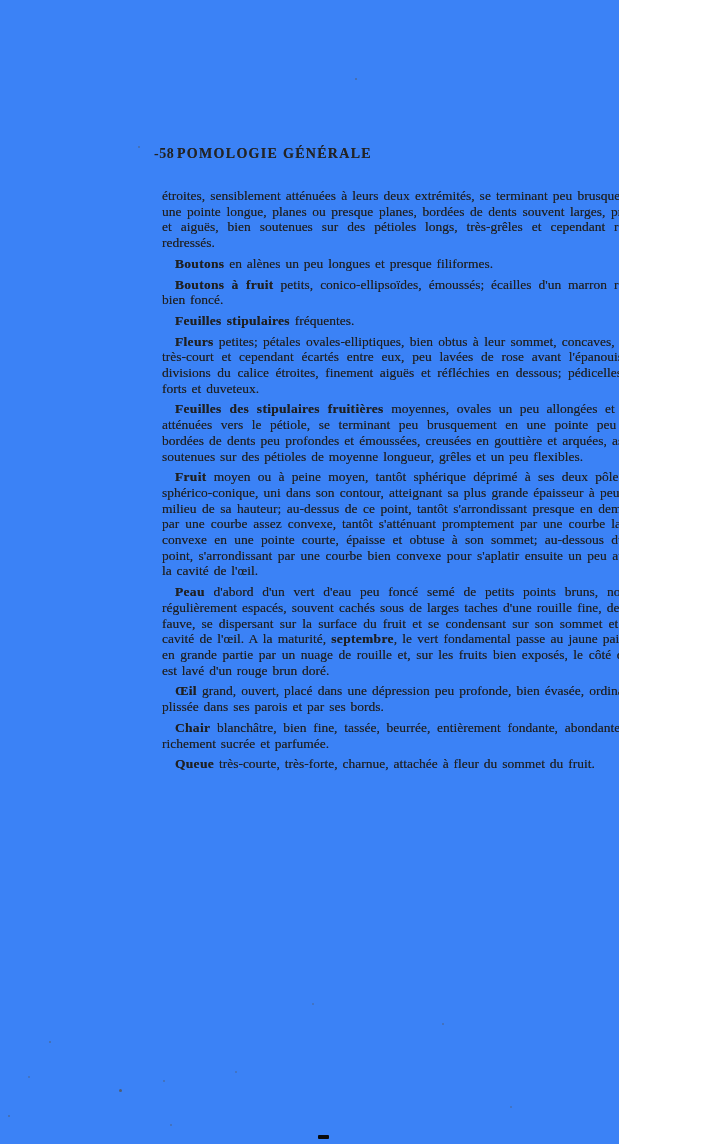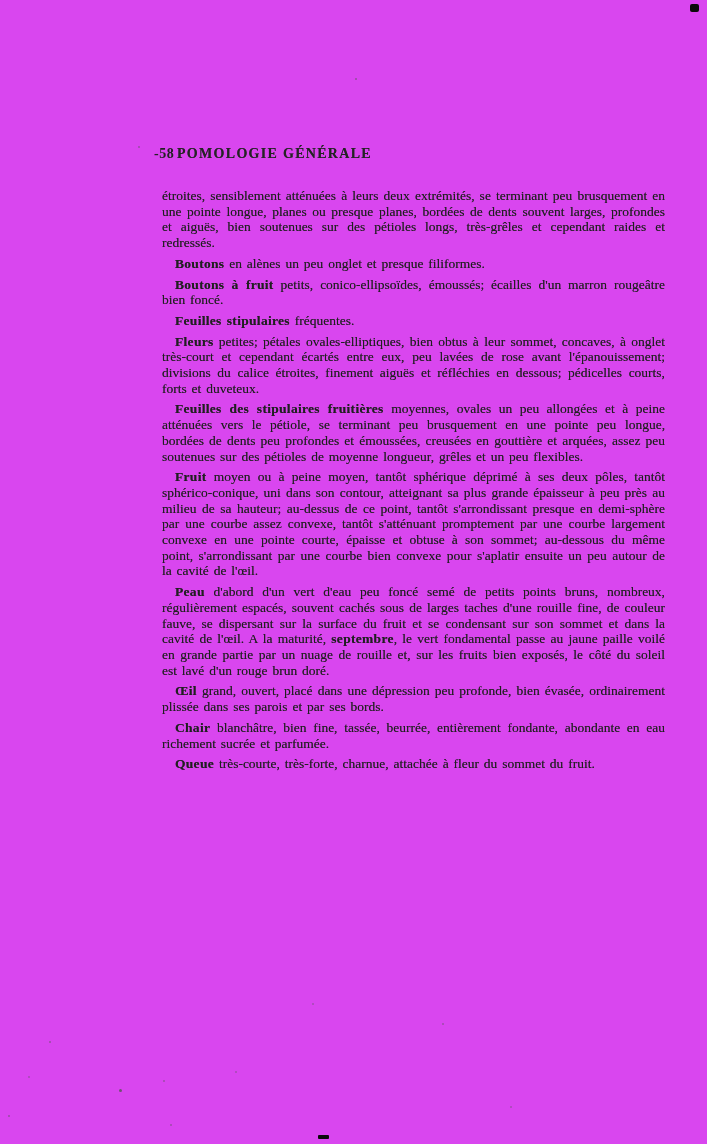--- a/index.html
+++ b/index.html
@@ -1,19 +1,19 @@
 <!DOCTYPE html>
 <html lang="fr"><head>
 <meta charset="utf-8">
 <style>
   html,body{margin:0;padding:0;background:#ffffff;}
   .page{
     position:relative;
-    width:707px;height:1144px;
-    background:#d946ef;
+    width:619px;height:1144px;
+    background:#3b82f6;
     overflow:hidden;
     font-family:"Liberation Serif", serif;
     color:#1e1e1e;
   }
   .pageno{
     position:absolute;left:154px;top:146px;
     font-size:14px;font-weight:bold;letter-spacing:0.5px;color:#222;
   }
   .running-title{
     position:absolute;left:157px;top:146px;width:513px;
@@ -42,21 +42,21 @@
 
 <div class="page">
 
   <div class="pageno">-58</div>
   <div class="running-title">POMOLOGIE GÉNÉRALE</div>
 
   <div class="textblock">
 
     <p class="noindent"><span>étroites, sensiblement atténuées à leurs deux extrémités, se terminant peu brusquement en une pointe longue, planes ou presque planes, bordées de dents souvent larges, profondes et aiguës, bien soutenues sur des pétioles longs, très-grêles et cependant raides et redressés.</span></p>
 
-    <p><span class="head">Boutons</span><span> en alènes un peu onglet et presque filiformes.</span></p>
+    <p><span class="head">Boutons</span><span> en alènes un peu longues et presque filiformes.</span></p>
 
     <p><span class="head">Boutons à fruit</span><span> petits, conico-ellipsoïdes, émoussés; écailles d'un marron rougeâtre bien foncé.</span></p>
 
     <p><span class="head">Feuilles stipulaires</span><span> fréquentes.</span></p>
 
     <p><span class="head">Fleurs</span><span> petites; pétales ovales-elliptiques, bien obtus à leur sommet, concaves, à onglet très-court et cependant écartés entre eux, peu lavées de rose avant l'épanouissement; divisions du calice étroites, finement aiguës et réfléchies en dessous; pédicelles courts, forts et duveteux.</span></p>
 
     <p><span class="head">Feuilles des stipulaires fruitières</span><span> moyennes, ovales un peu allongées et à peine atténuées vers le pétiole, se terminant peu brusquement en une pointe peu longue, bordées de dents peu profondes et émoussées, creusées en gouttière et arquées, assez peu soutenues sur des pétioles de moyenne longueur, grêles et un peu flexibles.</span></p>
 
 

